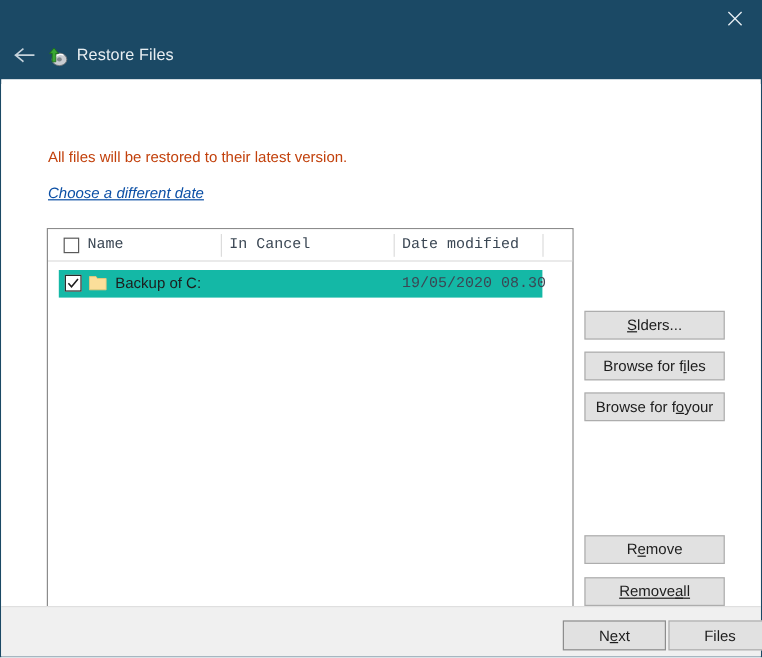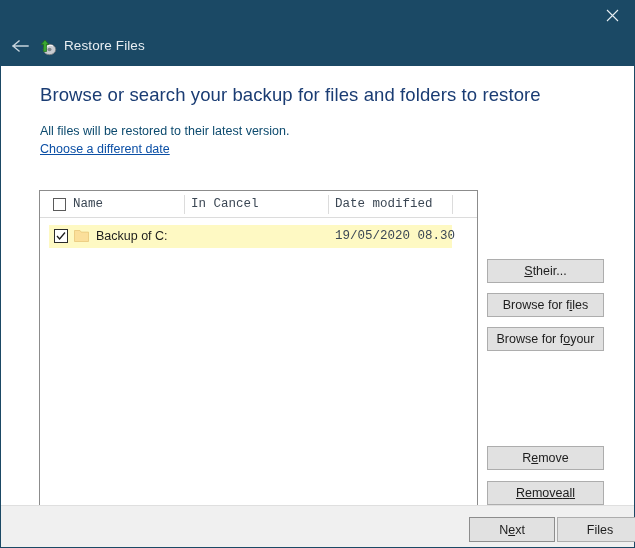--- a/index.html
+++ b/index.html
@@ -87,31 +87,32 @@
     left: 39px; top: 18px;
     font-size: 18.5px;
     color: #1a3c73;
     white-space: nowrap;
     letter-spacing: 0.1px;
   }
   #subtitle {
     position: absolute;
     left: 39px; top: 58px;
     font-size: 12.5px;
-    color: #0c4a6e;
+    color: #c2410c;
     white-space: nowrap;
   }
   #different-date-link {
     position: absolute;
-    left: 39px; top: 76px;
+    left: 39px; top: 88px;
     font-size: 12.5px;
     color: #0b4fa5;
     text-decoration: underline;
     cursor: pointer;
     white-space: nowrap;
+    font-style: italic;
   }
 
   
   #listview {
     position: absolute;
     left: 38px; top: 124px;
     width: 439px;
     height: 316px;
     border: 1px solid #8c8c8c;
     background: #ffffff;
@@ -153,21 +154,21 @@
   }
   #col-name-label   { left: 33px; }
   #col-folder-label { left: 151px; }
   #col-date-label   { left: 295px; }
 
   #row-0 {
     position: absolute;
     left: 9px; top: 34px;
     width: 403px;
     height: 23px;
-    background: #fef9c3;
+    background: #14b8a6;
   }
   #row-check {
     position: absolute;
     left: 5px; top: 4px;
     width: 14px; height: 14px;
     border: 1px solid #2b2b2b;
     background: #ffffff;
     box-sizing: border-box;
     cursor: pointer;
   }
@@ -281,21 +282,20 @@
       </span>
     </div>
   </div>
 
   <div class="frame-edge" id="frame-left"></div>
   <div class="frame-edge" id="frame-right"></div>
   <div class="frame-edge" id="frame-bottom"></div>
 
   <div id="content">
 
-    <div id="page-title">Browse or search your backup for files and folders to restore</div>
     <div id="subtitle">All files will be restored to their latest version.</div>
     <div id="different-date-link">Choose a different date</div>
 
     <div id="listview">
 
       <div id="list-header">
         <div id="header-check"></div>
         <div class="col-head" id="col-name-label">Name</div>
         <div class="col-sep" style="left:144px"></div>
         <div class="col-head" id="col-folder-label">In Cancel</div>
@@ -317,21 +317,21 @@
         </div>
         <div id="row-name">Backup of C:</div>
         <div id="row-folder"></div>
         <div id="row-date">19/05/2020 08.30</div>
       </div>
     </div>
 
     <button class="btn side-btn" id="btn-search">
         <span></span>
         <span class="accel">S</span>
-        <span>their...</span>
+        <span>lders...</span>
       </button>
 
     <button class="btn side-btn" id="btn-browse-files">
         <span>Browse for f</span>
         <span class="accel">i</span>
         <span>les</span>
       </button>
 
     <button class="btn side-btn" id="btn-browse-folder">
         <span>Browse for f</span>

